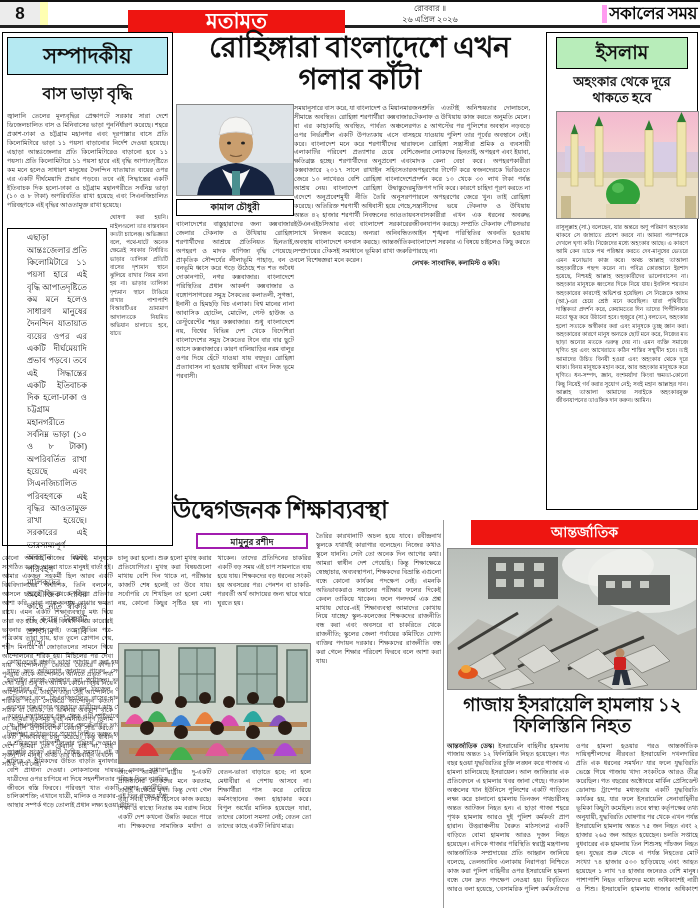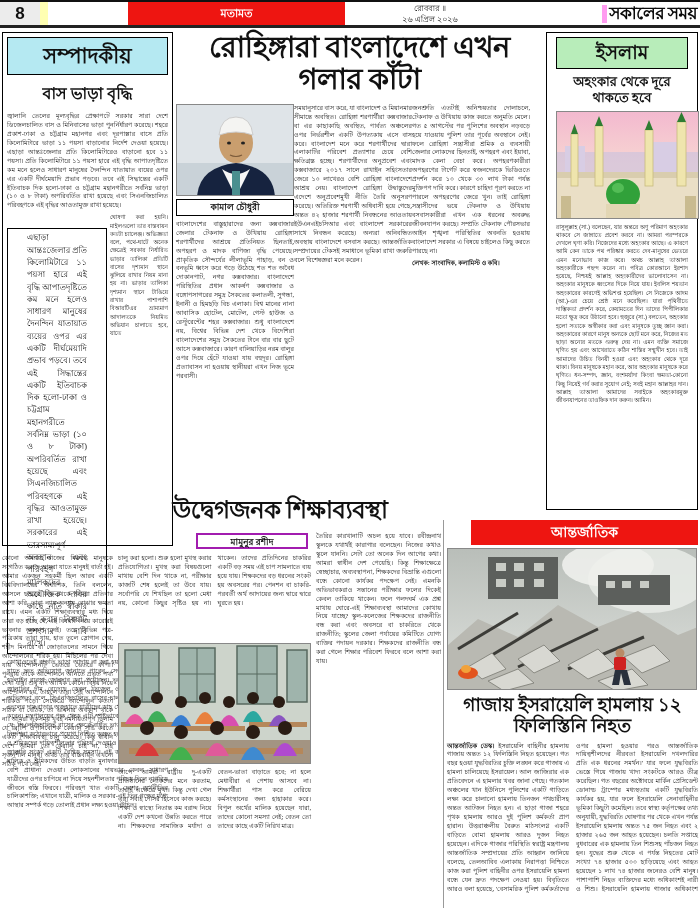--- a/index.html
+++ b/index.html
@@ -4,21 +4,21 @@
 <style>
   * { margin:0; padding:0; box-sizing:border-box; }
   html,body { width:700px; background:#fff; }
   body { font-family:"Liberation Serif","DejaVu Serif",serif; color:#111; }
   #page { position:relative; width:700px; height:910px; background:#fff; overflow:hidden; border-top:2px solid #111; }
 
   
   #hdr { position:absolute; left:0; top:0; width:700px; height:26px; border-bottom:3px solid #222; background:#fff; }
   .pagenum { position:absolute; left:0; top:0; width:40px; height:23px; background:#ececec; text-align:center; font-size:17px; font-weight:bold; line-height:23px; font-family:"Liberation Sans",sans-serif; }
   .ystripe { position:absolute; left:40px; top:0; width:8px; height:23px; background:#ffffb2; }
-  .section-box { position:absolute; left:128px; top:0; width:217px; height:23px; background:#ee1511; color:#fff; text-align:center; font-weight:bold; font-size:11px; line-height:23px; }
+  .section-box { position:absolute; left:128px; top:8px; width:217px; height:23px; background:#ee1511; color:#fff; text-align:center; font-weight:bold; font-size:21px; line-height:23px; }
   .dateblock { position:absolute; left:355px; top:1px; width:150px; height:40px; text-align:center; font-size:8px; line-height:11px; color:#222; }
   .masthead { position:absolute; right:3px; top:0; height:23px; display:flex; align-items:center; }
   .pinkbar { width:5px; height:18px; background:#ff9bf0; margin-right:2px; }
   .masthead-text { font-size:17px; font-weight:900; letter-spacing:-0.5px; color:#0a0a0a; }
 
   
   .tiny { font-size:6.3px; line-height:1.42; text-align:justify; }
   .tinier { font-size:5.7px; line-height:1.45; text-align:justify; }
   .kickerbox { border:1px solid #000; text-align:center; font-weight:bold; }
   .photo-frame { border:1px solid #888; overflow:hidden; background:#ddd; }

